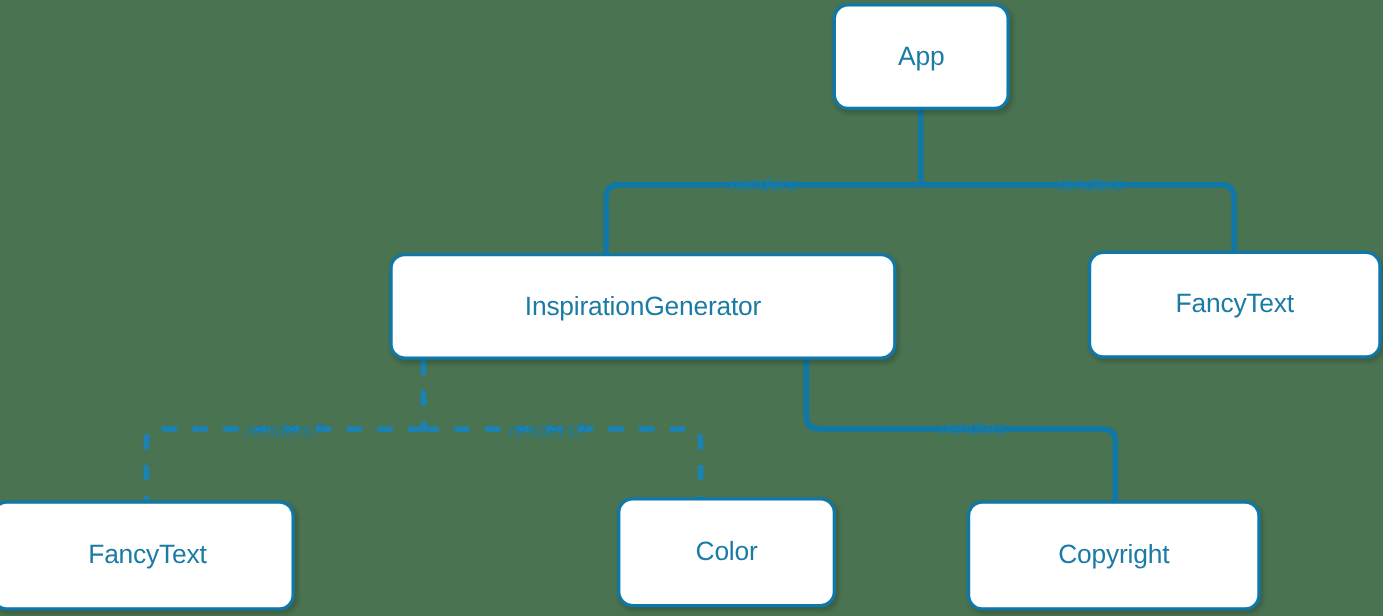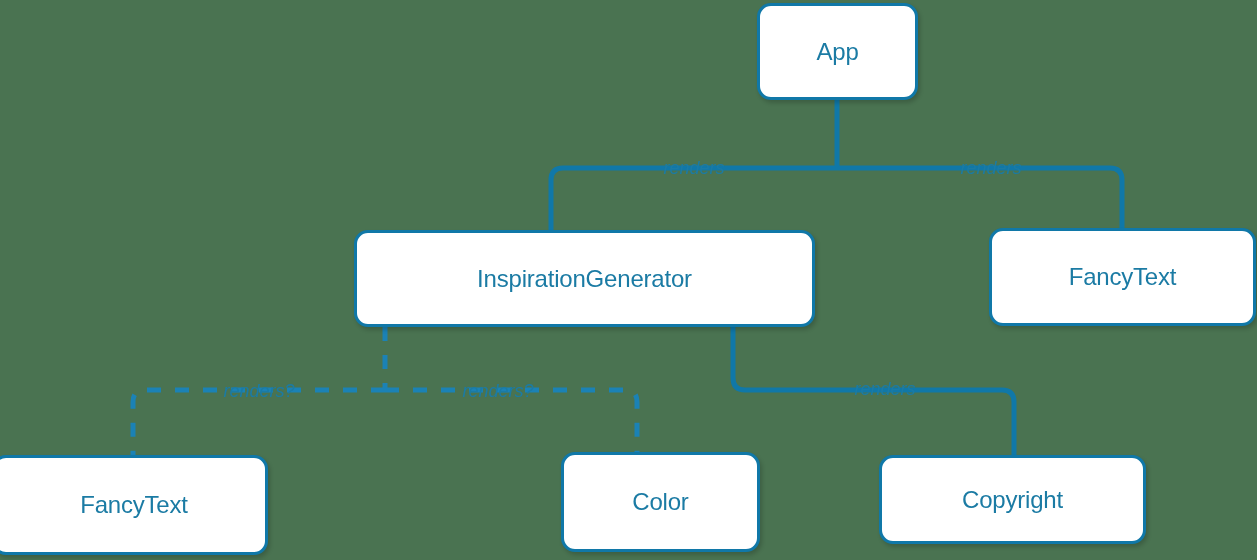--- a/index.html
+++ b/index.html
@@ -41,21 +41,21 @@
     font-size: 24px;
     line-height: 1;
     letter-spacing: -0.2px;
     white-space: nowrap;
   }
   .node-app        { left: 757px;  top: 3px;   width: 161px; height: 97px;  }
   .node-inspgen    { left: 334px;  top: 230px; width: 461px; height: 97px; margin-left: 20px;  }
   .node-fancytext-r{ left: 989px;  top: 228px; width: 267px; height: 98px;  }
   .node-fancytext-b{ left: -8px;   top: 455px; width: 276px; height: 100px; }
   .node-color      { left: 537px;  top: 452px; width: 199px; height: 100px; margin-left: 24px; }
-  .node-copyright  { left: 879px;  top: 455px; width: 267px; height: 89px; }
+  .node-copyright  { left: 879px;  top: 455px; width: 267px; height: 100px; }
 
   .node-fancytext-b .node-label { transform: translateX(4px); }
 
   .edge-label {
     position: absolute;
     color: #1b7ba4;
     font-size: 18px;
     line-height: 1;
     white-space: nowrap;
     transform: translate(-50%, -50%);

